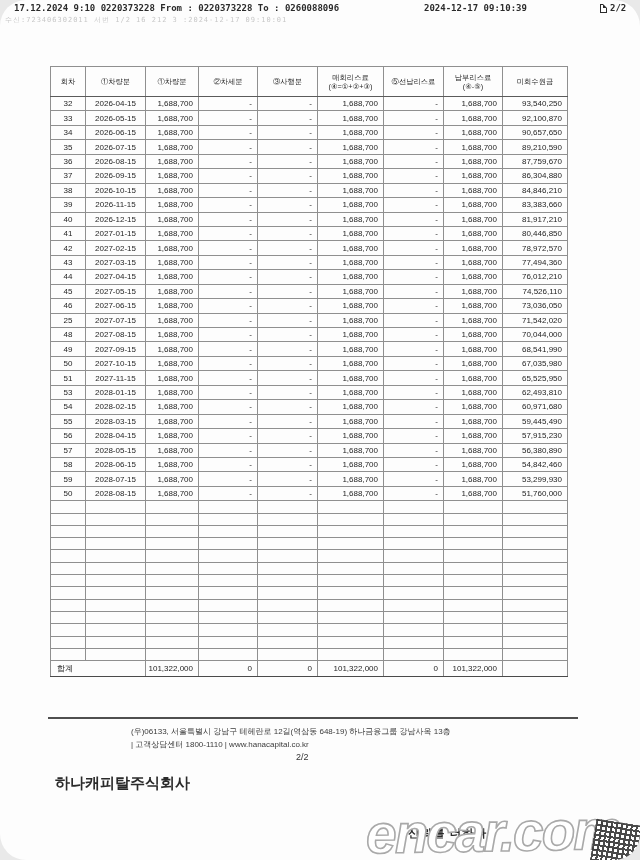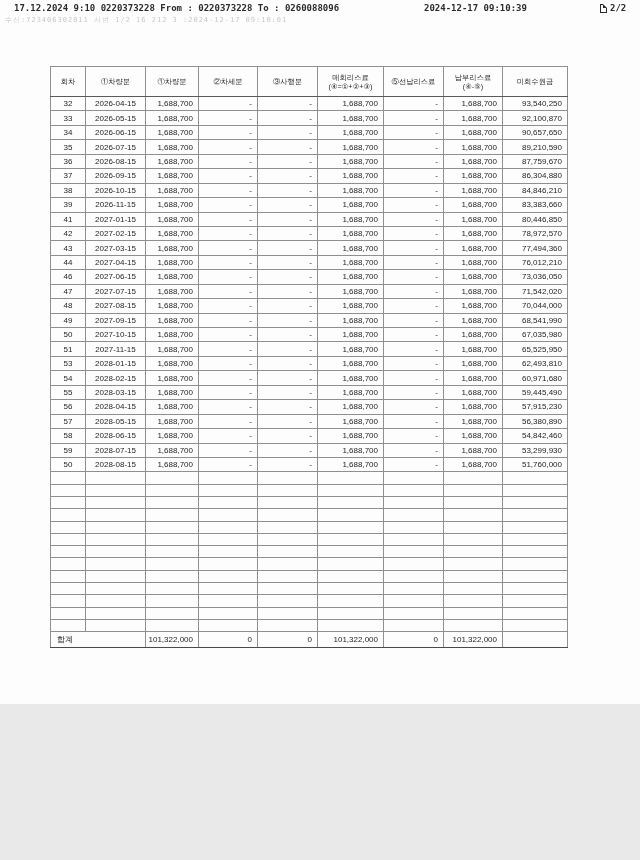--- a/index.html
+++ b/index.html
@@ -1,21 +1,22 @@
 <!DOCTYPE html>
 <html><head>
 <meta charset="utf-8">
 <style>
   * { margin:0; padding:0; box-sizing:border-box; }
   html,body { background:#e9e9e9; }
   .page {
-    position:relative; width:640px; height:704px;
+    position:relative; width:640px; height:860px;
     background:#fdfdfd; overflow:hidden;
     font-family:"Liberation Sans", sans-serif;
     color:#1e1e1e;
+    border-radius:26px;
   }
   
   .fax-line1 {
     position:absolute; top:3px; left:14px; width:620px;
     font-family:"DejaVu Sans Mono", monospace;
     font-size:9px; font-weight:bold; color:#2b2b2b; white-space:nowrap;
   }
   .fax-line1 .ts { position:absolute; left:410px; top:0; }
   .fax-line1 .pg { position:absolute; left:586px; top:0; display:flex; align-items:center; gap:3px; }
   .doc-icon {
@@ -218,20 +219,31 @@
           <td class="ctr">2026-11-15</td>
           <td class="num">1,688,700</td>
           <td class="num">-</td>
           <td class="num">-</td>
           <td class="num">1,688,700</td>
           <td class="num">-</td>
           <td class="num">1,688,700</td>
           <td class="num">83,383,660</td>
         </tr>
         <tr class="data">
+          <td class="ctr">40</td>
+          <td class="ctr">2026-12-15</td>
+          <td class="num">1,688,700</td>
+          <td class="num">-</td>
+          <td class="num">-</td>
+          <td class="num">1,688,700</td>
+          <td class="num">-</td>
+          <td class="num">1,688,700</td>
+          <td class="num">81,917,210</td>
+        </tr>
+        <tr class="data">
           <td class="ctr">41</td>
           <td class="ctr">2027-01-15</td>
           <td class="num">1,688,700</td>
           <td class="num">-</td>
           <td class="num">-</td>
           <td class="num">1,688,700</td>
           <td class="num">-</td>
           <td class="num">1,688,700</td>
           <td class="num">80,446,850</td>
         </tr>
@@ -262,32 +274,43 @@
           <td class="ctr">2027-04-15</td>
           <td class="num">1,688,700</td>
           <td class="num">-</td>
           <td class="num">-</td>
           <td class="num">1,688,700</td>
           <td class="num">-</td>
           <td class="num">1,688,700</td>
           <td class="num">76,012,210</td>
         </tr>
         <tr class="data">
+          <td class="ctr">45</td>
+          <td class="ctr">2027-05-15</td>
+          <td class="num">1,688,700</td>
+          <td class="num">-</td>
+          <td class="num">-</td>
+          <td class="num">1,688,700</td>
+          <td class="num">-</td>
+          <td class="num">1,688,700</td>
+          <td class="num">74,526,110</td>
+        </tr>
+        <tr class="data">
           <td class="ctr">46</td>
           <td class="ctr">2027-06-15</td>
           <td class="num">1,688,700</td>
           <td class="num">-</td>
           <td class="num">-</td>
           <td class="num">1,688,700</td>
           <td class="num">-</td>
           <td class="num">1,688,700</td>
           <td class="num">73,036,050</td>
         </tr>
         <tr class="data">
-          <td class="ctr">47</td>
+          <td class="ctr">25</td>
           <td class="ctr">2027-07-15</td>
           <td class="num">1,688,700</td>
           <td class="num">-</td>
           <td class="num">-</td>
           <td class="num">1,688,700</td>
           <td class="num">-</td>
           <td class="num">1,688,700</td>
           <td class="num">71,542,020</td>
         </tr>
         <tr class="data">
@@ -573,20 +596,21 @@
           <td class="num">101,322,000</td>
           <td class="num">0</td>
           <td class="num">101,322,000</td>
           <td class="num"></td>
         </tr>
       </tbody>
   </table>
 
   <div class="rule"></div>
   <div class="company">하나캐피탈주식회사</div>
+  <div class="addr1">(우)06133, 서울특별시 강남구 테헤란로 12길(역삼동 648-19) 하나금융그룹 강남사옥 13층</div>
   <div class="addr2">| 고객상담센터  1800-1110  |  www.hanacapital.co.kr</div>
   <div class="pagenum">2/2</div>
 
   <div class="slogan">신뢰를 더하다</div>
   <div class="watermark">encar.com</div>
   <div class="qr"></div>
 
 </div>
 
 </body></html>

